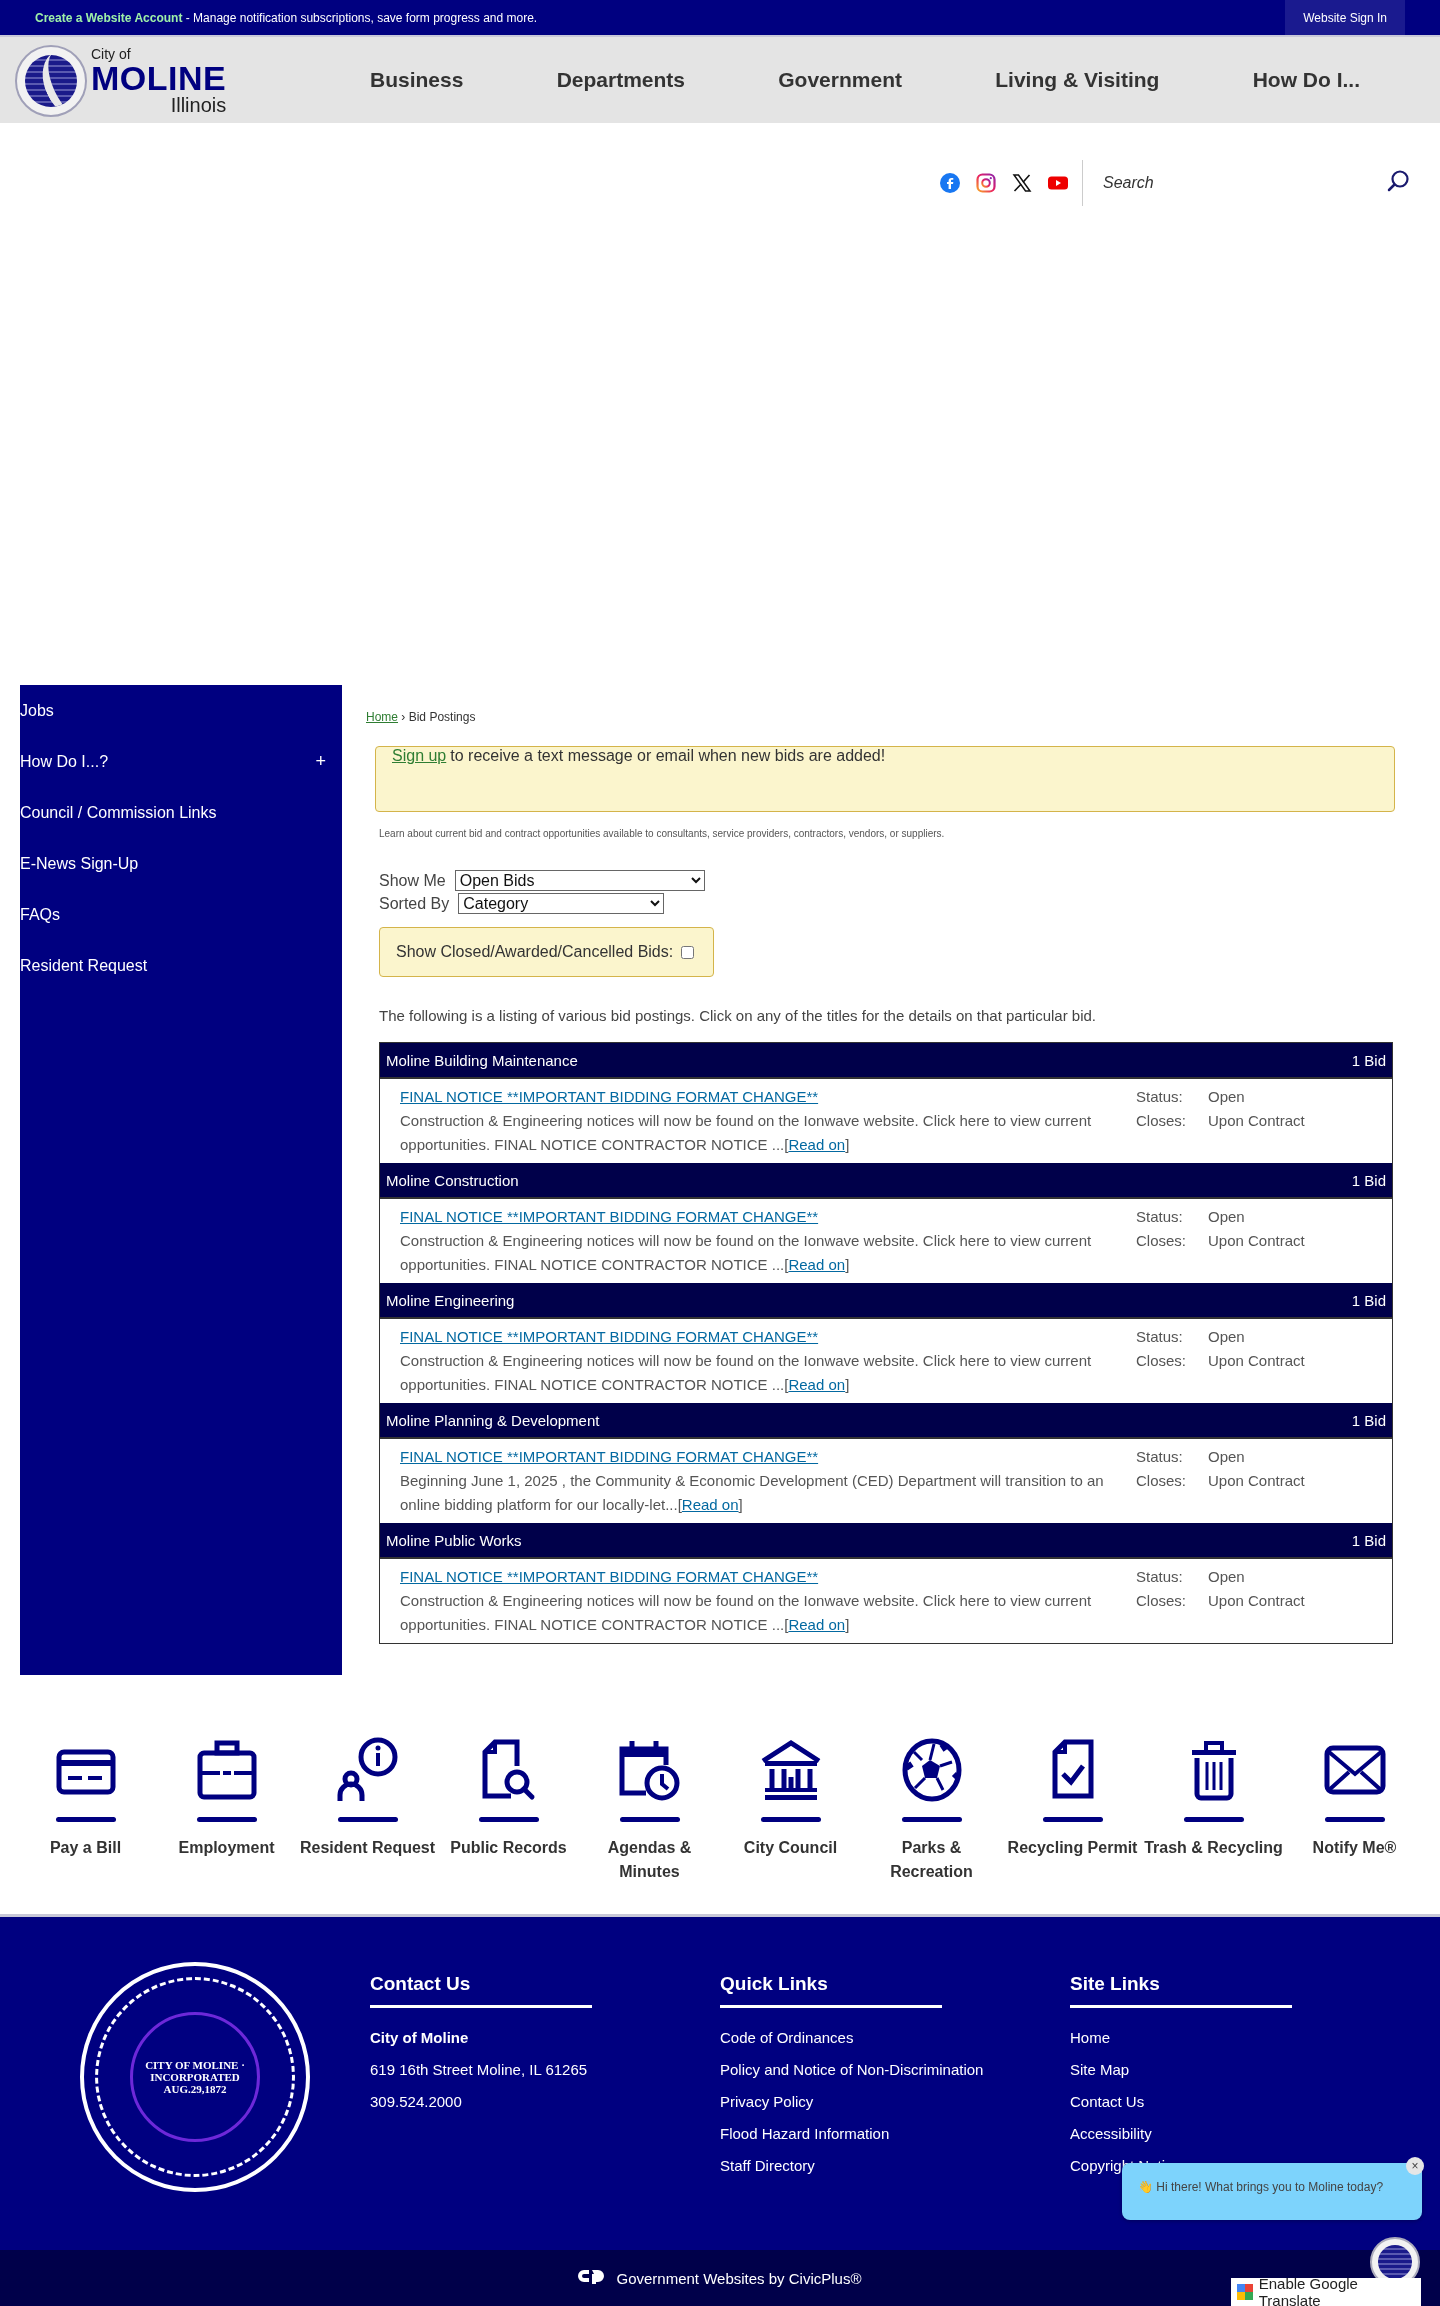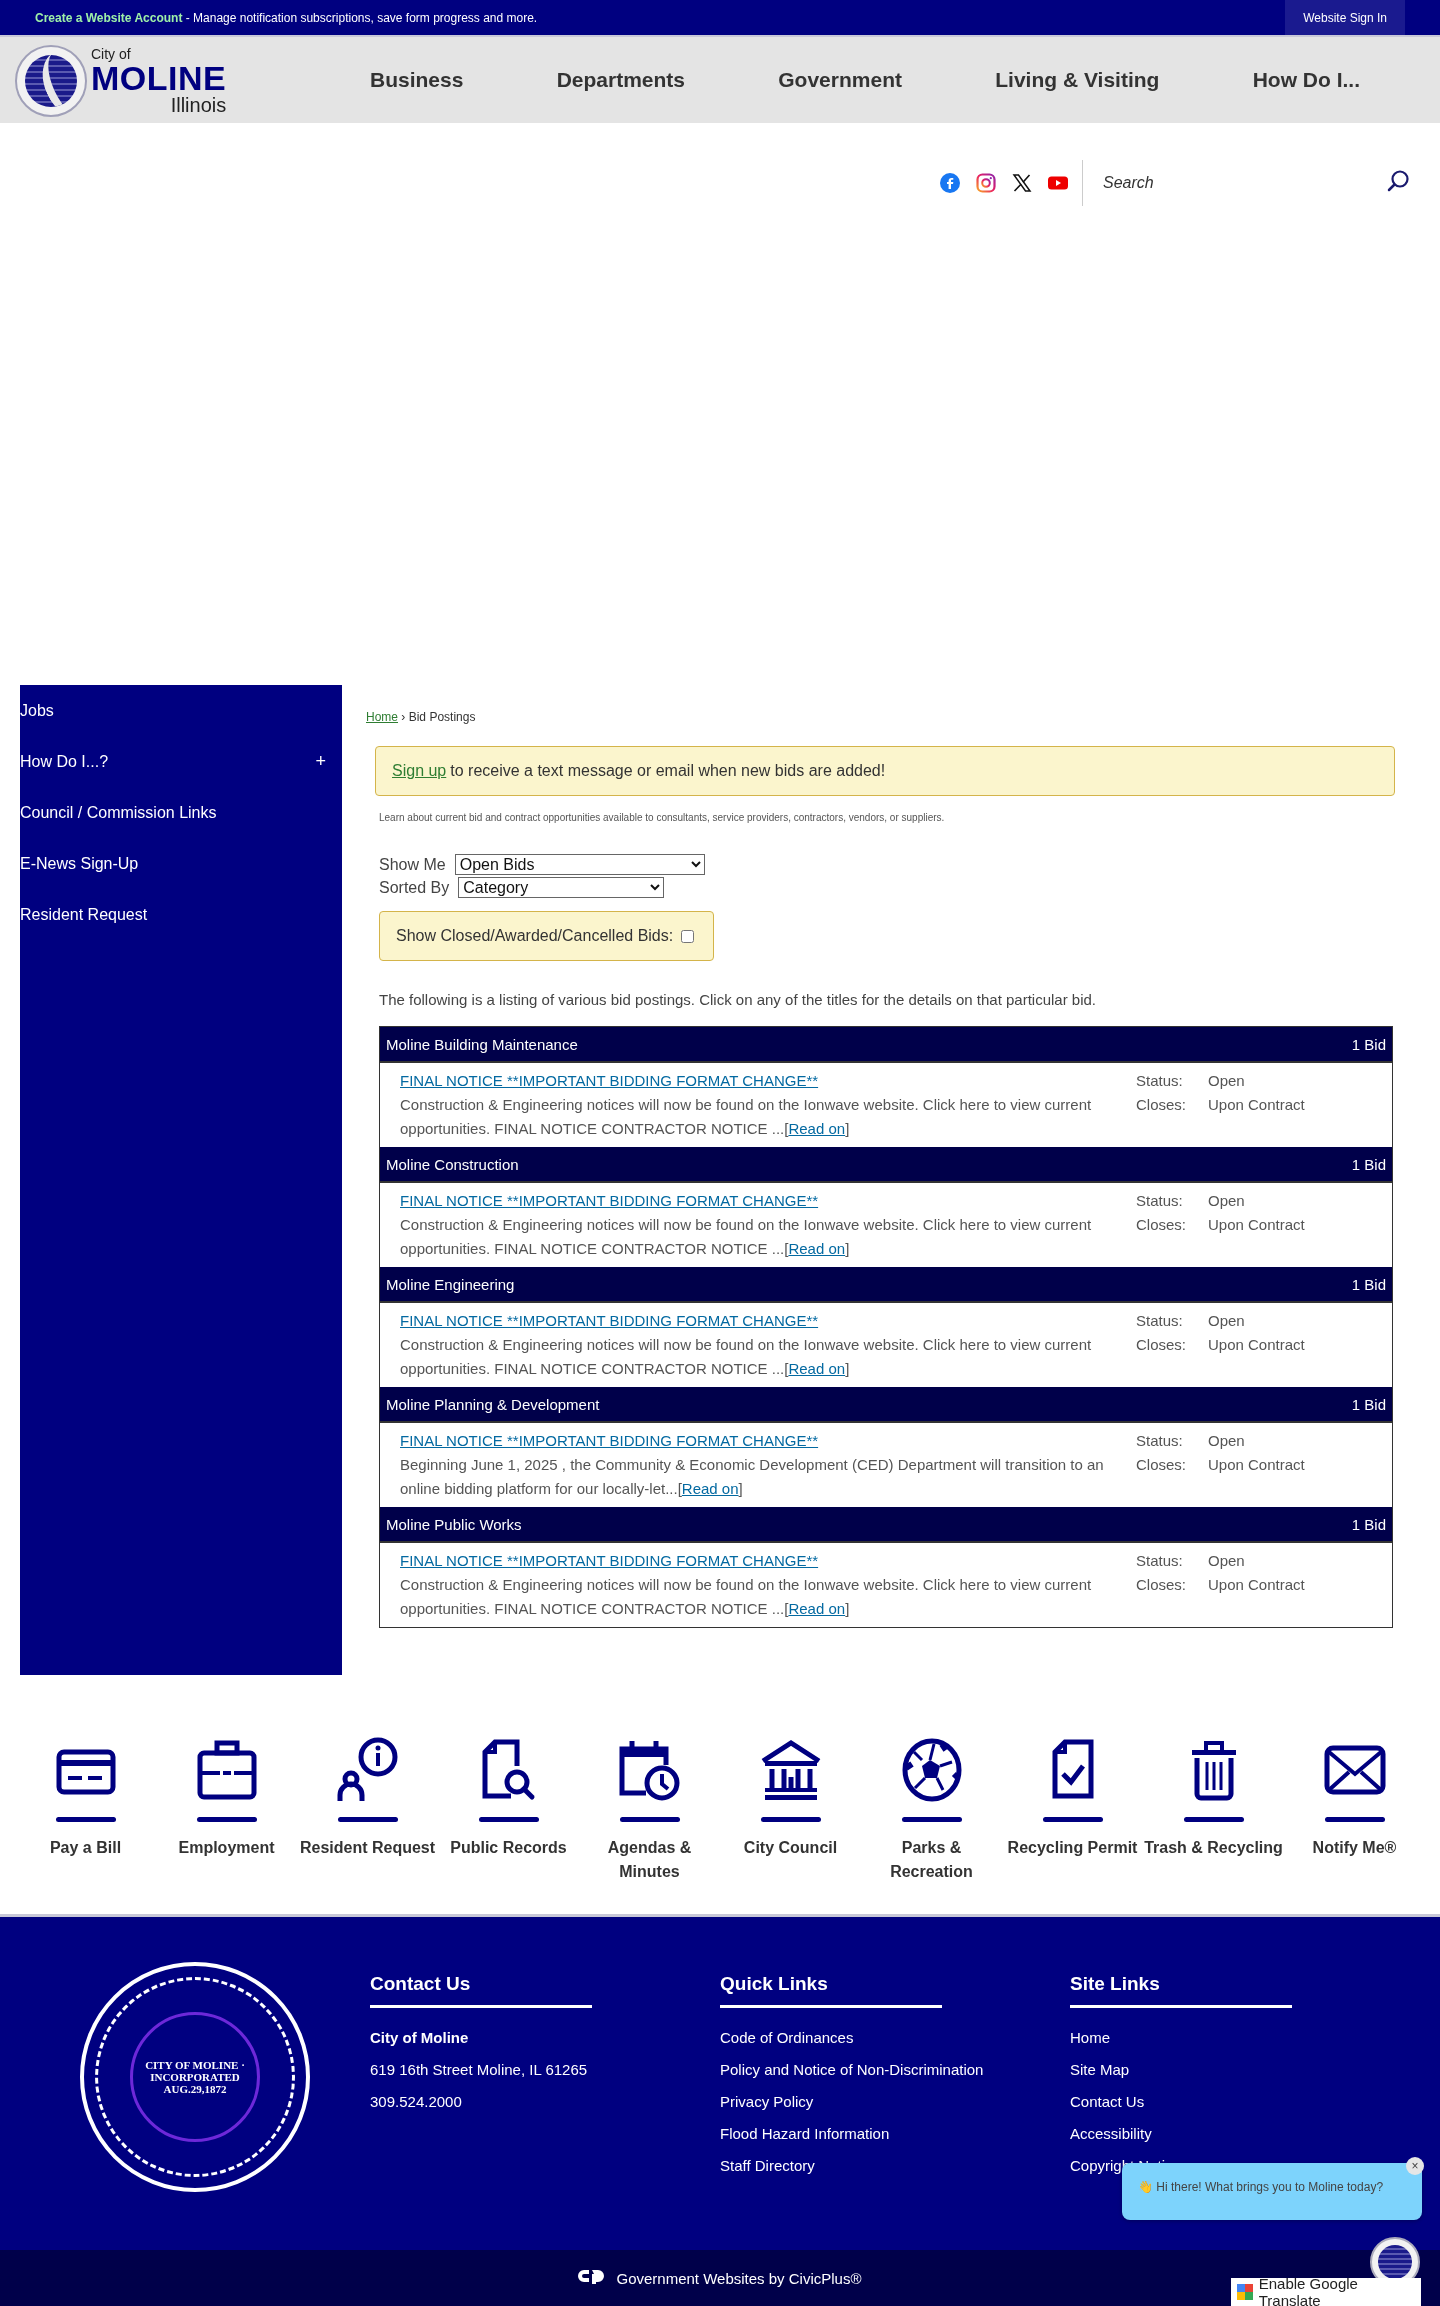--- a/index.html
+++ b/index.html
@@ -30,21 +30,21 @@
   .searchbox input { border: none; outline: none; font-size: 16px; font-style: italic; color: #333; background: transparent; width: 260px; }
   .searchbox input::placeholder { color: #333; }
   
   .sidebar { position: absolute; left: 20px; top: 685px; width: 322px; height: 990px; background: #000080; padding-top: 0; }
   .sideitem { height: 51px; display: flex; align-items: center; justify-content: space-between; padding-right: 16px; color: #fff; font-size: 16px; }
   .sideitem .plus { font-size: 18px; }
   
   .content { position: absolute; left: 366px; top: 700px; width: 1034px; }
   .breadcrumb { font-size: 12px; color: #333; margin-left: 0; margin-top: 10px; }
   .breadcrumb a { color: #2e7d32; text-decoration: underline; }
-  .alert { margin-top: 22px; margin-left: 9px; width: 1020px; height: 50px; background: #fbf5cd; border: 1px solid #d4b44a; border-radius: 4px; display: flex; align-items: center; padding-left: 16px; font-size: 16px; color: #333; }
+  .alert { margin-top: 22px; margin-left: 9px; width: 1020px; height: 66px; background: #fbf5cd; border: 1px solid #d4b44a; border-radius: 4px; display: flex; padding-left: 16px; font-size: 16px; color: #333; }
   .alert a { color: #2e7d32; text-decoration: underline; margin-right: 4px; }
   .learn { font-size: 10px; color: #555; margin-top: 16px; margin-left: 13px; }
   .filters { margin-top: 30px; margin-left: 13px; font-size: 16px; color: #444; }
   .filters .row { display: flex; align-items: center; height: 23px; }
   .filters select { font-size: 16px; font-family: "Liberation Sans", sans-serif; margin-left: 9px; height: 21px; border: 1px solid #666; background: #fff; color: #111; }
   .closedbox { margin-top: 12px; margin-left: 13px; width: 335px; height: 50px; background: #fbf5cd; border: 1px solid #d4b44a; border-radius: 4px; display: flex; align-items: center; padding-left: 16px; font-size: 16px; color: #333; }
   .closedbox input { margin-left: 8px; width: 13px; height: 13px; }
   .listing-intro { margin-top: 30px; margin-left: 13px; font-size: 15px; color: #444; }
   .bidtable { margin-top: 18px; margin-left: 13px; width: 1014px; border: 1px solid #333; }
   .cat-head { height: 36px; background: #00004a; color: #fff; display: flex; align-items: center; justify-content: space-between; padding: 8px 6px; font-size: 15px; border-bottom: 2px solid #333; }
@@ -163,20 +163,23 @@
       <span>How Do I...?</span>
       <span class="plus">+</span>
     </div>
   <div class="sideitem">
       <span>Council / Commission Links</span>
     </div>
   <div class="sideitem">
       <span>E-News Sign-Up</span>
     </div>
   <div class="sideitem">
+      <span>FAQs</span>
+    </div>
+  <div class="sideitem">
       <span>Resident Request</span>
     </div>
 </aside>
 
 <main class="content">
   <div class="breadcrumb">
     <a href="#">Home</a>
     <span>›</span>
     <span>Bid Postings</span>
   </div>

